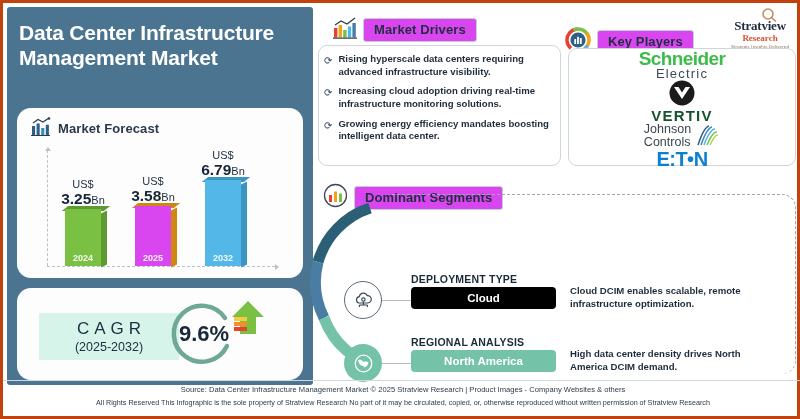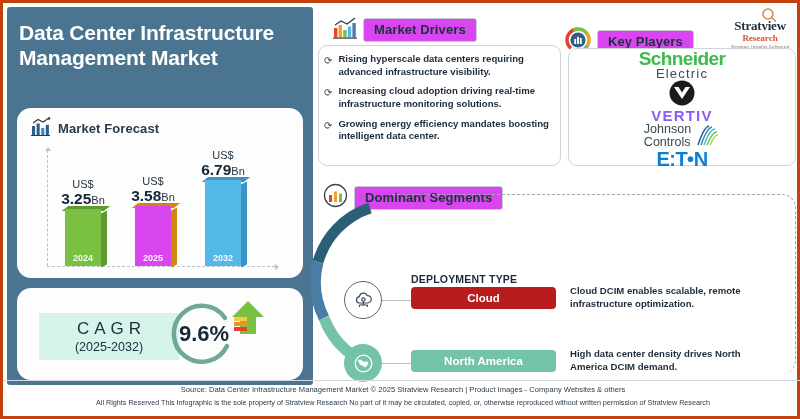--- a/index.html
+++ b/index.html
@@ -174,21 +174,21 @@
   .logo-grid {
     display: grid; grid-template-columns: 1fr; grid-template-rows: 1fr 1fr;
     width: 100%; height: 100%; align-items: center; justify-items: center;
   }
   .logo-cell { text-align: center; line-height: 1; }
 
   
   .lg-schneider-a { font-size: 19px; font-weight: bold; color: #3dbb4b; letter-spacing: -.6px; }
   .lg-schneider-b { font-size: 13px; color: #3b4a56; letter-spacing: 1.2px; margin-top: -1px; }
   
-  .lg-vertiv { font-size: 15px; font-weight: bold; color: #8b5cf6; letter-spacing: 1.2px; }
+  .lg-vertiv { font-size: 15px; font-weight: bold; color: #14532d; letter-spacing: 1.2px; }
   
   .lg-jc { font-size: 12.5px; color: #3a4750; line-height: 1.02; text-align: left; }
   
   .lg-eaton { font-size: 20px; font-weight: bold; color: #0b7fd4; letter-spacing: -.5px; }
 
   
   .seg-area {
     position: absolute; left: 315px; top: 175px;
     width: 482px; height: 205px;
   }
@@ -453,32 +453,33 @@
           <path d="M6 13 a3.2 3.2 0 0 1 .3 -6.3 a4.2 4.2 0 0 1 8 -1 a3.4 3.4 0 0 1 .6 7.3 z" fill="none" stroke="#3c4a58" stroke-width="1.2"></path>
           <circle cx="10.4" cy="9.6" r="1.7" fill="none" stroke="#3c4a58" stroke-width="1.1"></circle>
           <line x1="10.4" y1="11.4" x2="10.4" y2="15" stroke="#3c4a58" stroke-width="1.1"></line>
           <line x1="6.4" y1="15" x2="14.4" y2="15" stroke="#3c4a58" stroke-width="1.1"></line>
           <line x1="6.4" y1="15" x2="6.4" y2="17" stroke="#3c4a58" stroke-width="1.1"></line>
           <line x1="14.4" y1="15" x2="14.4" y2="17" stroke="#3c4a58" stroke-width="1.1"></line>
         </svg>
       </div>
       <div class="seg-connector"></div>
       <div class="seg-cat">DEPLOYMENT TYPE</div>
-      <div class="seg-badge" style="background:#b91c1c;">Cloud</div>
+      <div class="seg-badge" style="background:#000000;">Cloud</div>
       <div class="seg-desc">Cloud DCIM enables scalable, remote infrastructure optimization.</div>
     </div>
 
     <div class="seg-row" style="top:160px;">
       <div class="seg-icon" style="background:#74c2a8;">
         <svg width="21" height="21" viewBox="0 0 21 21">
           <circle cx="10.5" cy="10.5" r="8.3" fill="none" stroke="#fff" stroke-width="1.3"></circle>
           <path d="M5 7 q2 -1 4 0.5 q1 2 3 1 q2 -0.5 3.5 1 q-1 4 -4 5 q-1 -2 -3 -2 q-2.5 -1 -3.5 -5.5 z" fill="#ffffff"></path>
         </svg>
       </div>
       <div class="seg-connector"></div>
+      <div class="seg-cat">REGIONAL ANALYSIS</div>
       <div class="seg-badge" style="background:#74c2a8;">North America</div>
       <div class="seg-desc">High data center density drives North America DCIM demand.</div>
     </div>
   </div>
 
   <div class="footer">
     <div class="footer-line1">Source:  Data Center Infrastructure Management Market © 2025 Stratview Research | Product Images  - Company Websites &amp; others</div>
     <div class="footer-line2">All Rights Reserved  This Infographic is the sole property of Stratview Research  No part of it may be circulated, copied, or, otherwise reproduced without written permission of Stratview Research</div>
   </div>
 

